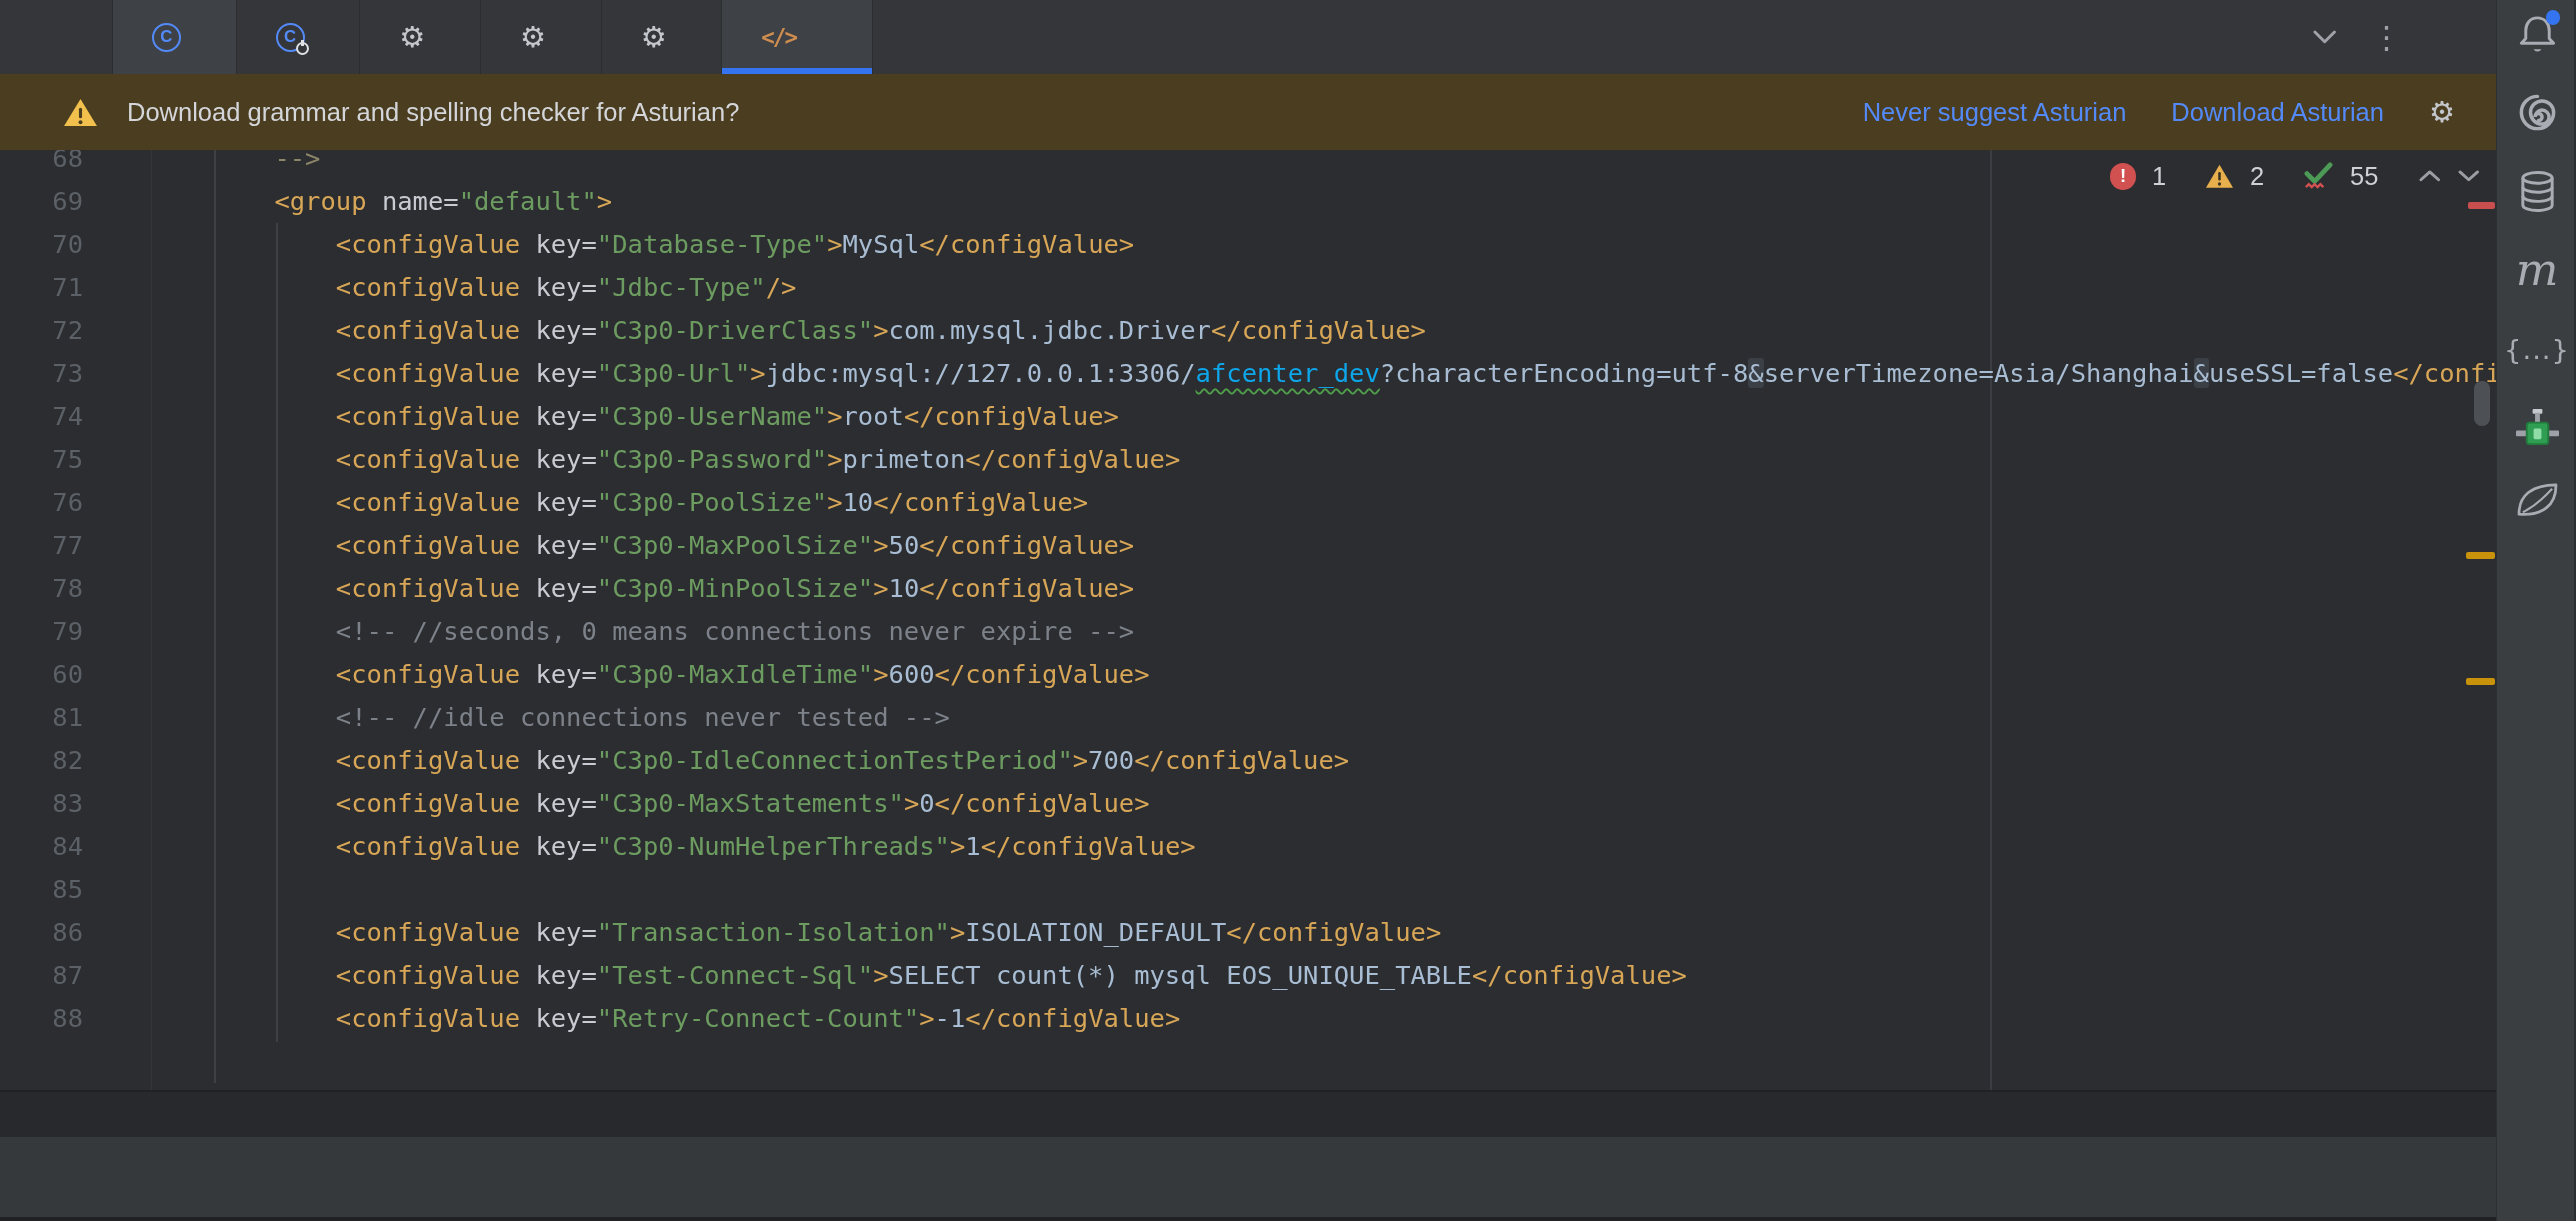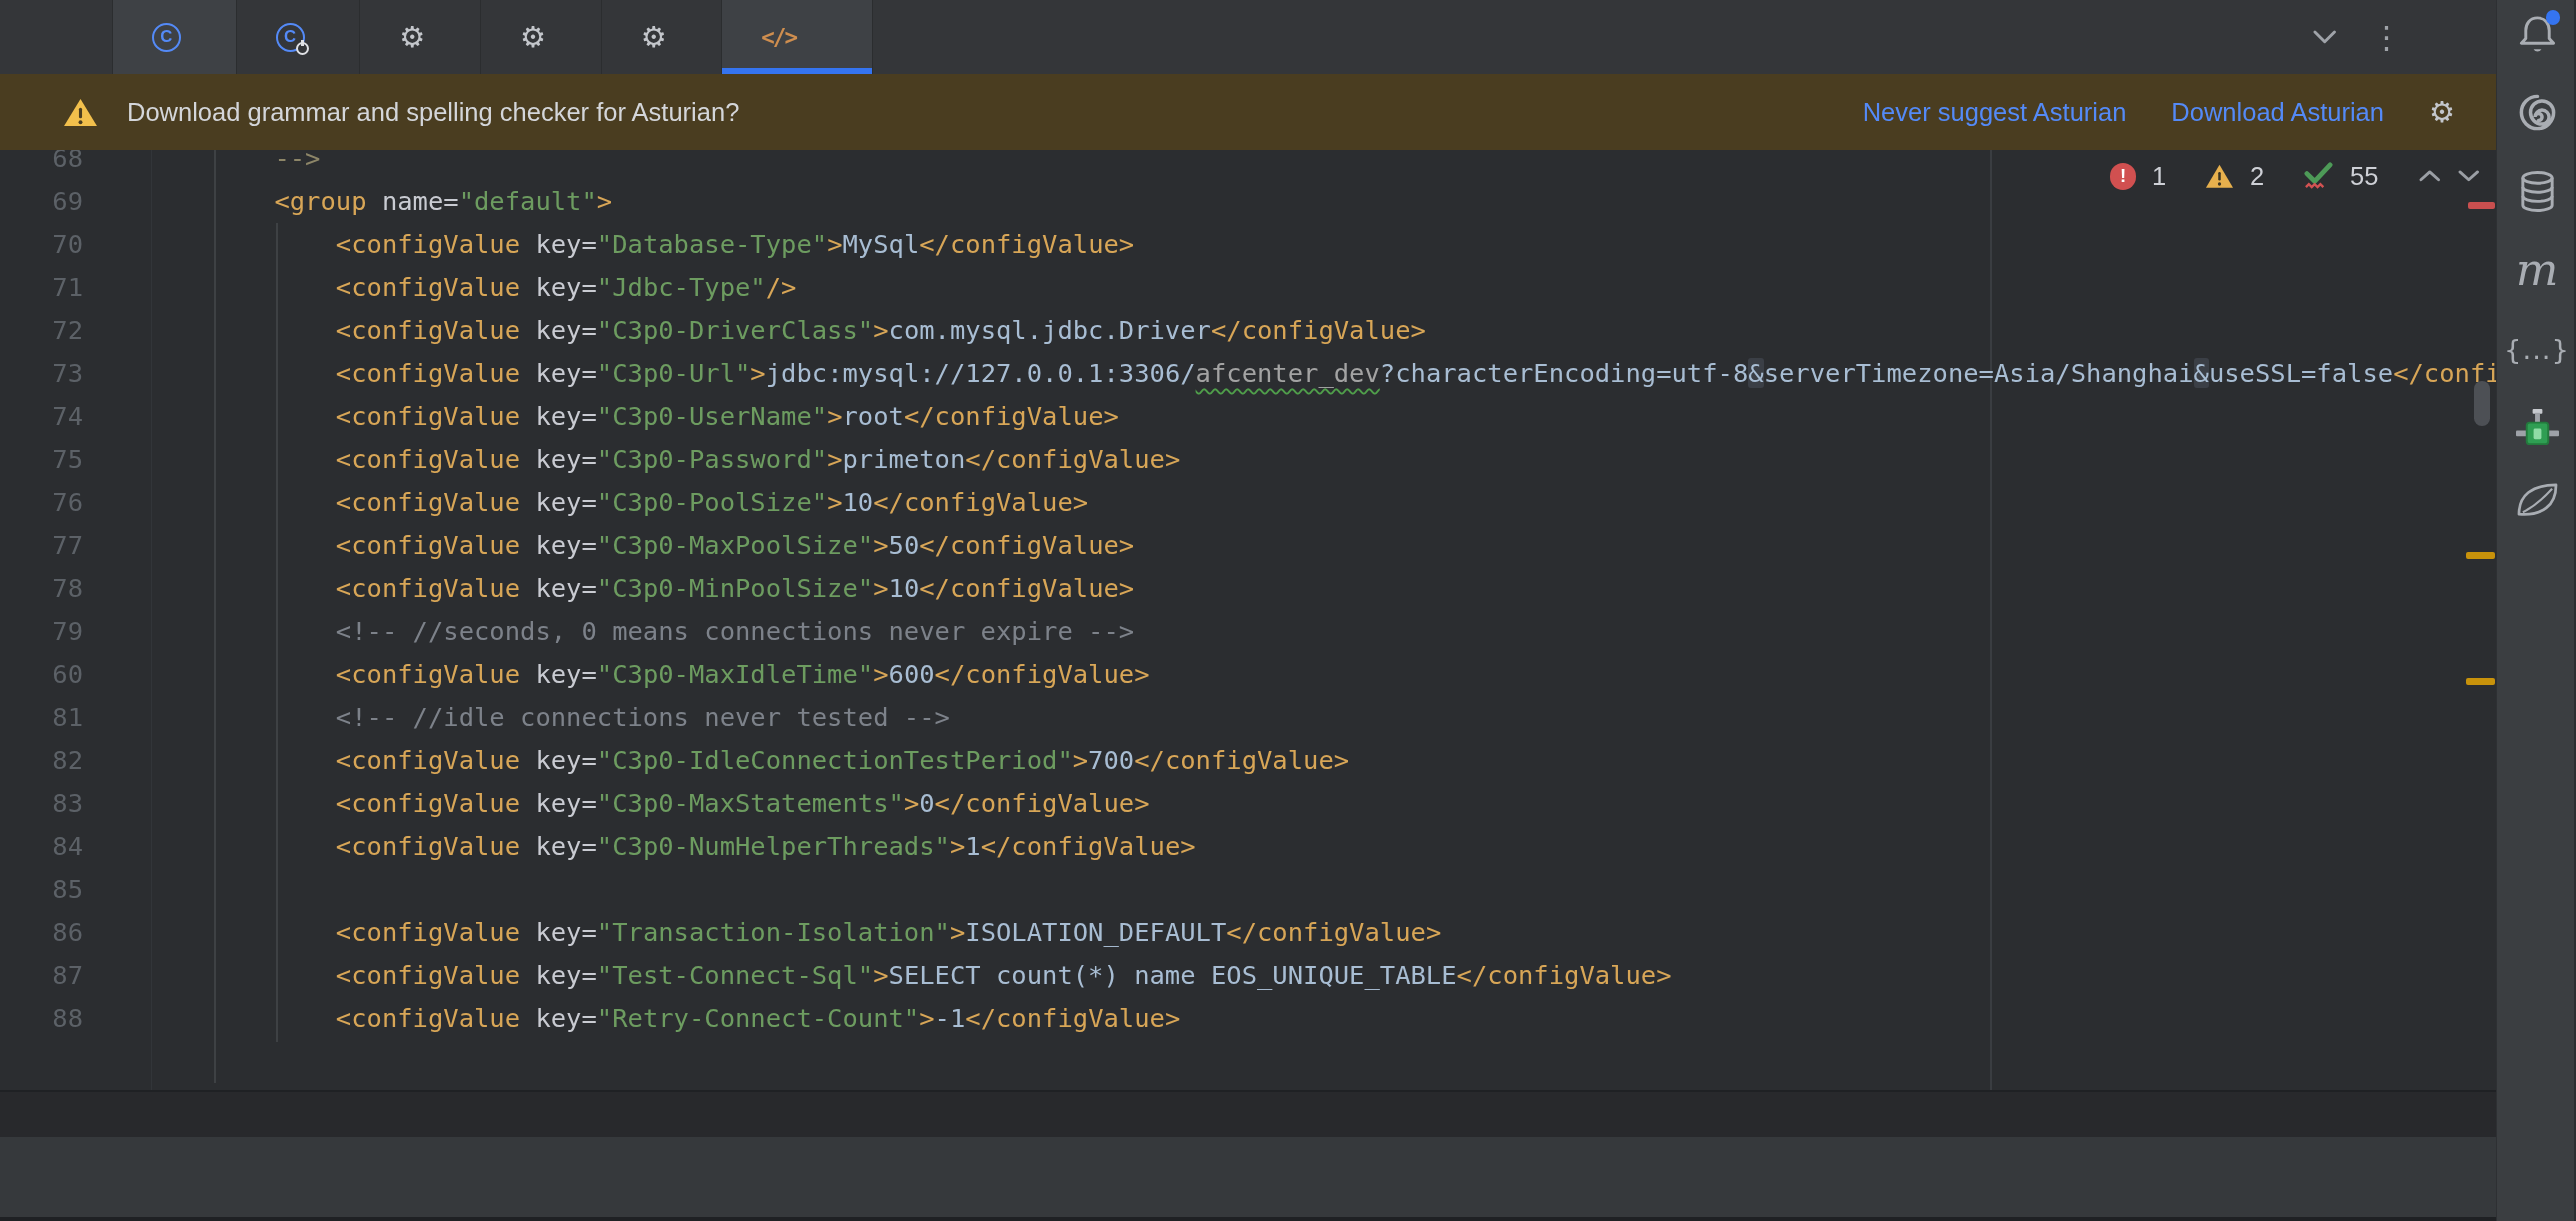--- a/index.html
+++ b/index.html
@@ -41,21 +41,21 @@
   .row{height:43px;display:flex;align-items:center;}
   .ln{width:83px;text-align:right;color:#5c6167;flex:0 0 auto;}
   .code{padding-left:130px;white-space:pre;}
   .sg-g{color:#d8a657;margin-top:17px;}
   .sg-a{color:#c9cbd2;}
   .sg-v{color:#6d9c60;}
   .sg-x{color:#a8bdd3;}
   .sg-c{color:#7d828a;margin-top:32px;}
   .sg-cm{color:#8d8668;}
   .sg-e{color:#a8bdd3;background:#3b3f46;border-radius:2.9px;}
-  .sg-w{color:#a3a3a3;text-decoration:underline wavy #4f9e4a;text-decoration-thickness:2px;text-underline-offset:5.9px;}
+  .sg-w{color:#0ea5e9;text-decoration:underline wavy #4f9e4a;text-decoration-thickness:2px;text-underline-offset:5.9px;}
   .vguide{position:absolute;width:1.5px;background:#3e4144;}
   .gutterline{position:absolute;left:151px;top:0;bottom:0;width:1px;background:#323539;}
   .marginline{position:absolute;left:1990px;top:0;bottom:0;width:1.5px;background:#3a3d41;}
 
   
   .inspections{position:absolute;top:11.8px;right:15.7px;display:flex;align-items:center;gap:15.7px;
                font-size:25.5px;color:#ced0d6;font-family:"Liberation Sans",sans-serif;}
   .errdot{width:26.5px;height:26.5px;border-radius:50%;background:#d15050;color:#fff;display:flex;
           align-items:center;justify-content:center;font-size:18.6px;font-weight:bold;}
   .insp-gap{width:7.8px;}
@@ -223,21 +223,21 @@
         <div class="row">
           <span class="ln">85</span>
           <span class="code"></span>
         </div>
         <div class="row">
           <span class="ln">86</span>
           <span class="code"><span class="sg-g">        &lt;configValue </span><span class="sg-a">key=</span><span class="sg-v">"Transaction-Isolation"</span><span class="sg-g">&gt;</span><span class="sg-x">ISOLATION_DEFAULT</span><span class="sg-g">&lt;/configValue&gt;</span></span>
         </div>
         <div class="row">
           <span class="ln">87</span>
-          <span class="code"><span class="sg-g">        &lt;configValue </span><span class="sg-a">key=</span><span class="sg-v">"Test-Connect-Sql"</span><span class="sg-g">&gt;</span><span class="sg-x">SELECT count(*) name EOS_UNIQUE_TABLE</span><span class="sg-g">&lt;/configValue&gt;</span></span>
+          <span class="code"><span class="sg-g">        &lt;configValue </span><span class="sg-a">key=</span><span class="sg-v">"Test-Connect-Sql"</span><span class="sg-g">&gt;</span><span class="sg-x">SELECT count(*) mysql EOS_UNIQUE_TABLE</span><span class="sg-g">&lt;/configValue&gt;</span></span>
         </div>
         <div class="row">
           <span class="ln">88</span>
           <span class="code"><span class="sg-g">        &lt;configValue </span><span class="sg-a">key=</span><span class="sg-v">"Retry-Connect-Count"</span><span class="sg-g">&gt;</span><span class="sg-x">-1</span><span class="sg-g">&lt;/configValue&gt;</span></span>
         </div>
       </div>
 
     <div class="inspections">
       <span class="errdot">!</span>
       <span>1</span>

